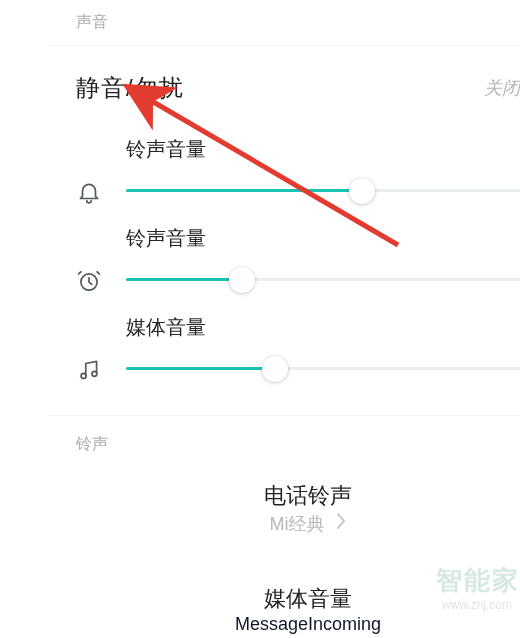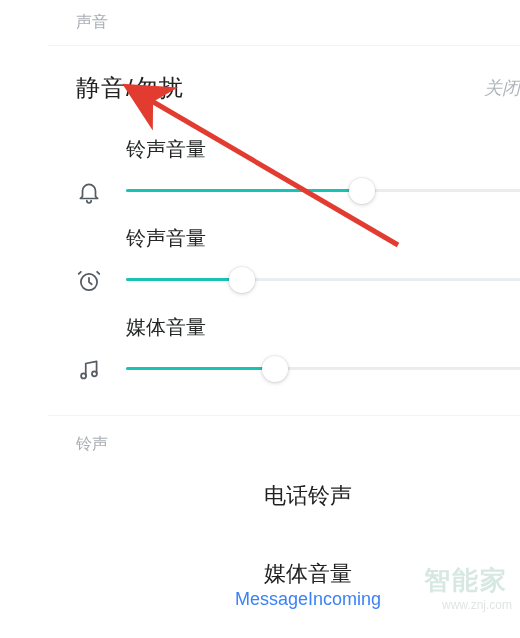--- a/index.html
+++ b/index.html
@@ -103,32 +103,32 @@
   .list-item .li-title {
     font-size: 22px;
     color: #222;
   }
   .list-item .li-tail {
     display: flex;
     align-items: center;
     color: #b6b9bd;
     font-size: 18px;
   }
-  .li-tail .li-val-dim { color: #3b82f6; }
+  .li-tail .li-val-dim { color: #0f172a; }
   .li-tail .chev { margin-left: 10px; color: #c7cbd0; }
 
   .arrow-overlay {
     position: absolute;
     left: 0; top: 0;
     pointer-events: none;
   }
 
   .watermark {
     position: absolute;
-    right: 12px;
+    right: 0;
     bottom: 40px;
     font-size: 26px;
     font-weight: 600;
     color: rgba(110,170,150,0.28);
     letter-spacing: 2px;
     pointer-events: none;
   }
   .watermark-sub {
     position: absolute;
     right: 8px;
@@ -216,20 +216,28 @@
         </div>
       </div>
     </div>
   </div>
 
   <div class="sep" style="margin-top:18px"></div>
   <div class="section-label" style="padding-top:18px">铃声</div>
 
   <div class="list-item">
     <div class="li-title">电话铃声</div>
+    <div class="li-tail">
+      <span>Mi经典</span>
+      <span class="chev">
+        <svg width="12" height="20" viewBox="0 0 12 20" fill="none">
+            <path d="M3 3 L9 10 L3 17" stroke="#c7cbd0" stroke-width="2" stroke-linecap="round" stroke-linejoin="round"></path>
+          </svg>
+      </span>
+    </div>
   </div>
 
   <div class="list-item" style="padding-bottom:10px">
     <div class="li-title">媒体音量</div>
     <div class="li-tail">
       <span class="li-val-dim">MessageIncoming</span>
     </div>
   </div>
 
 </div>

